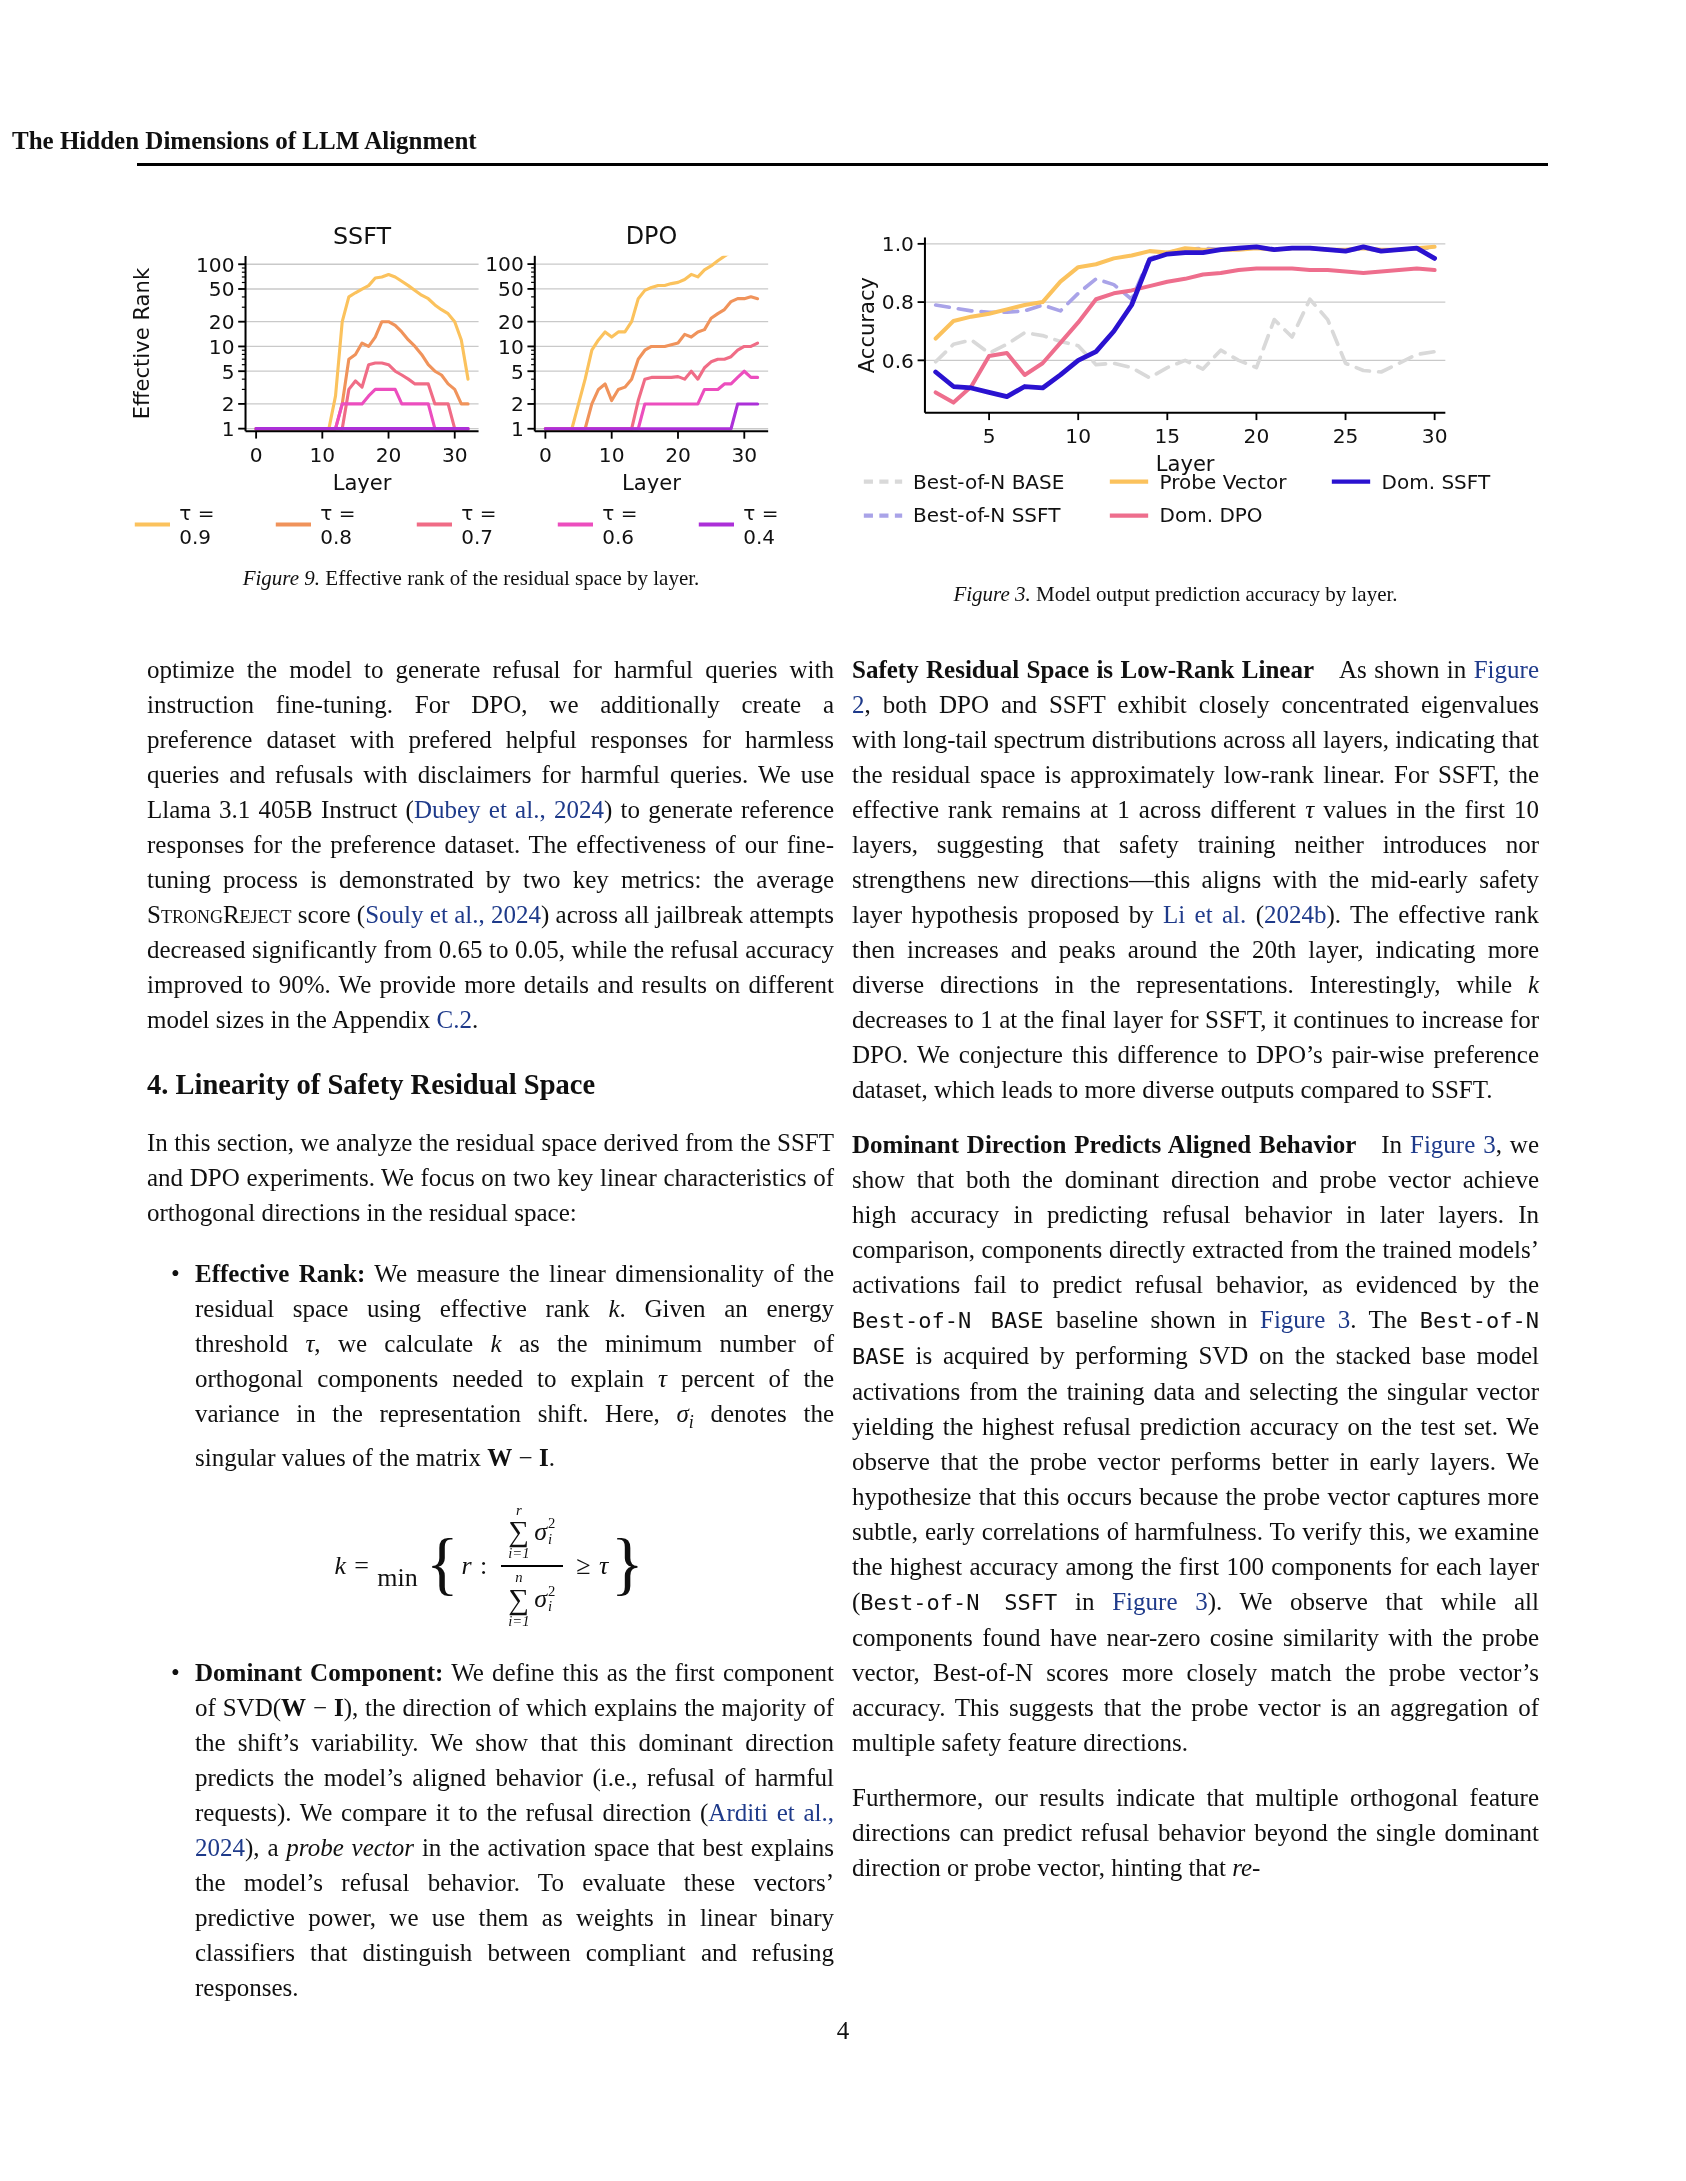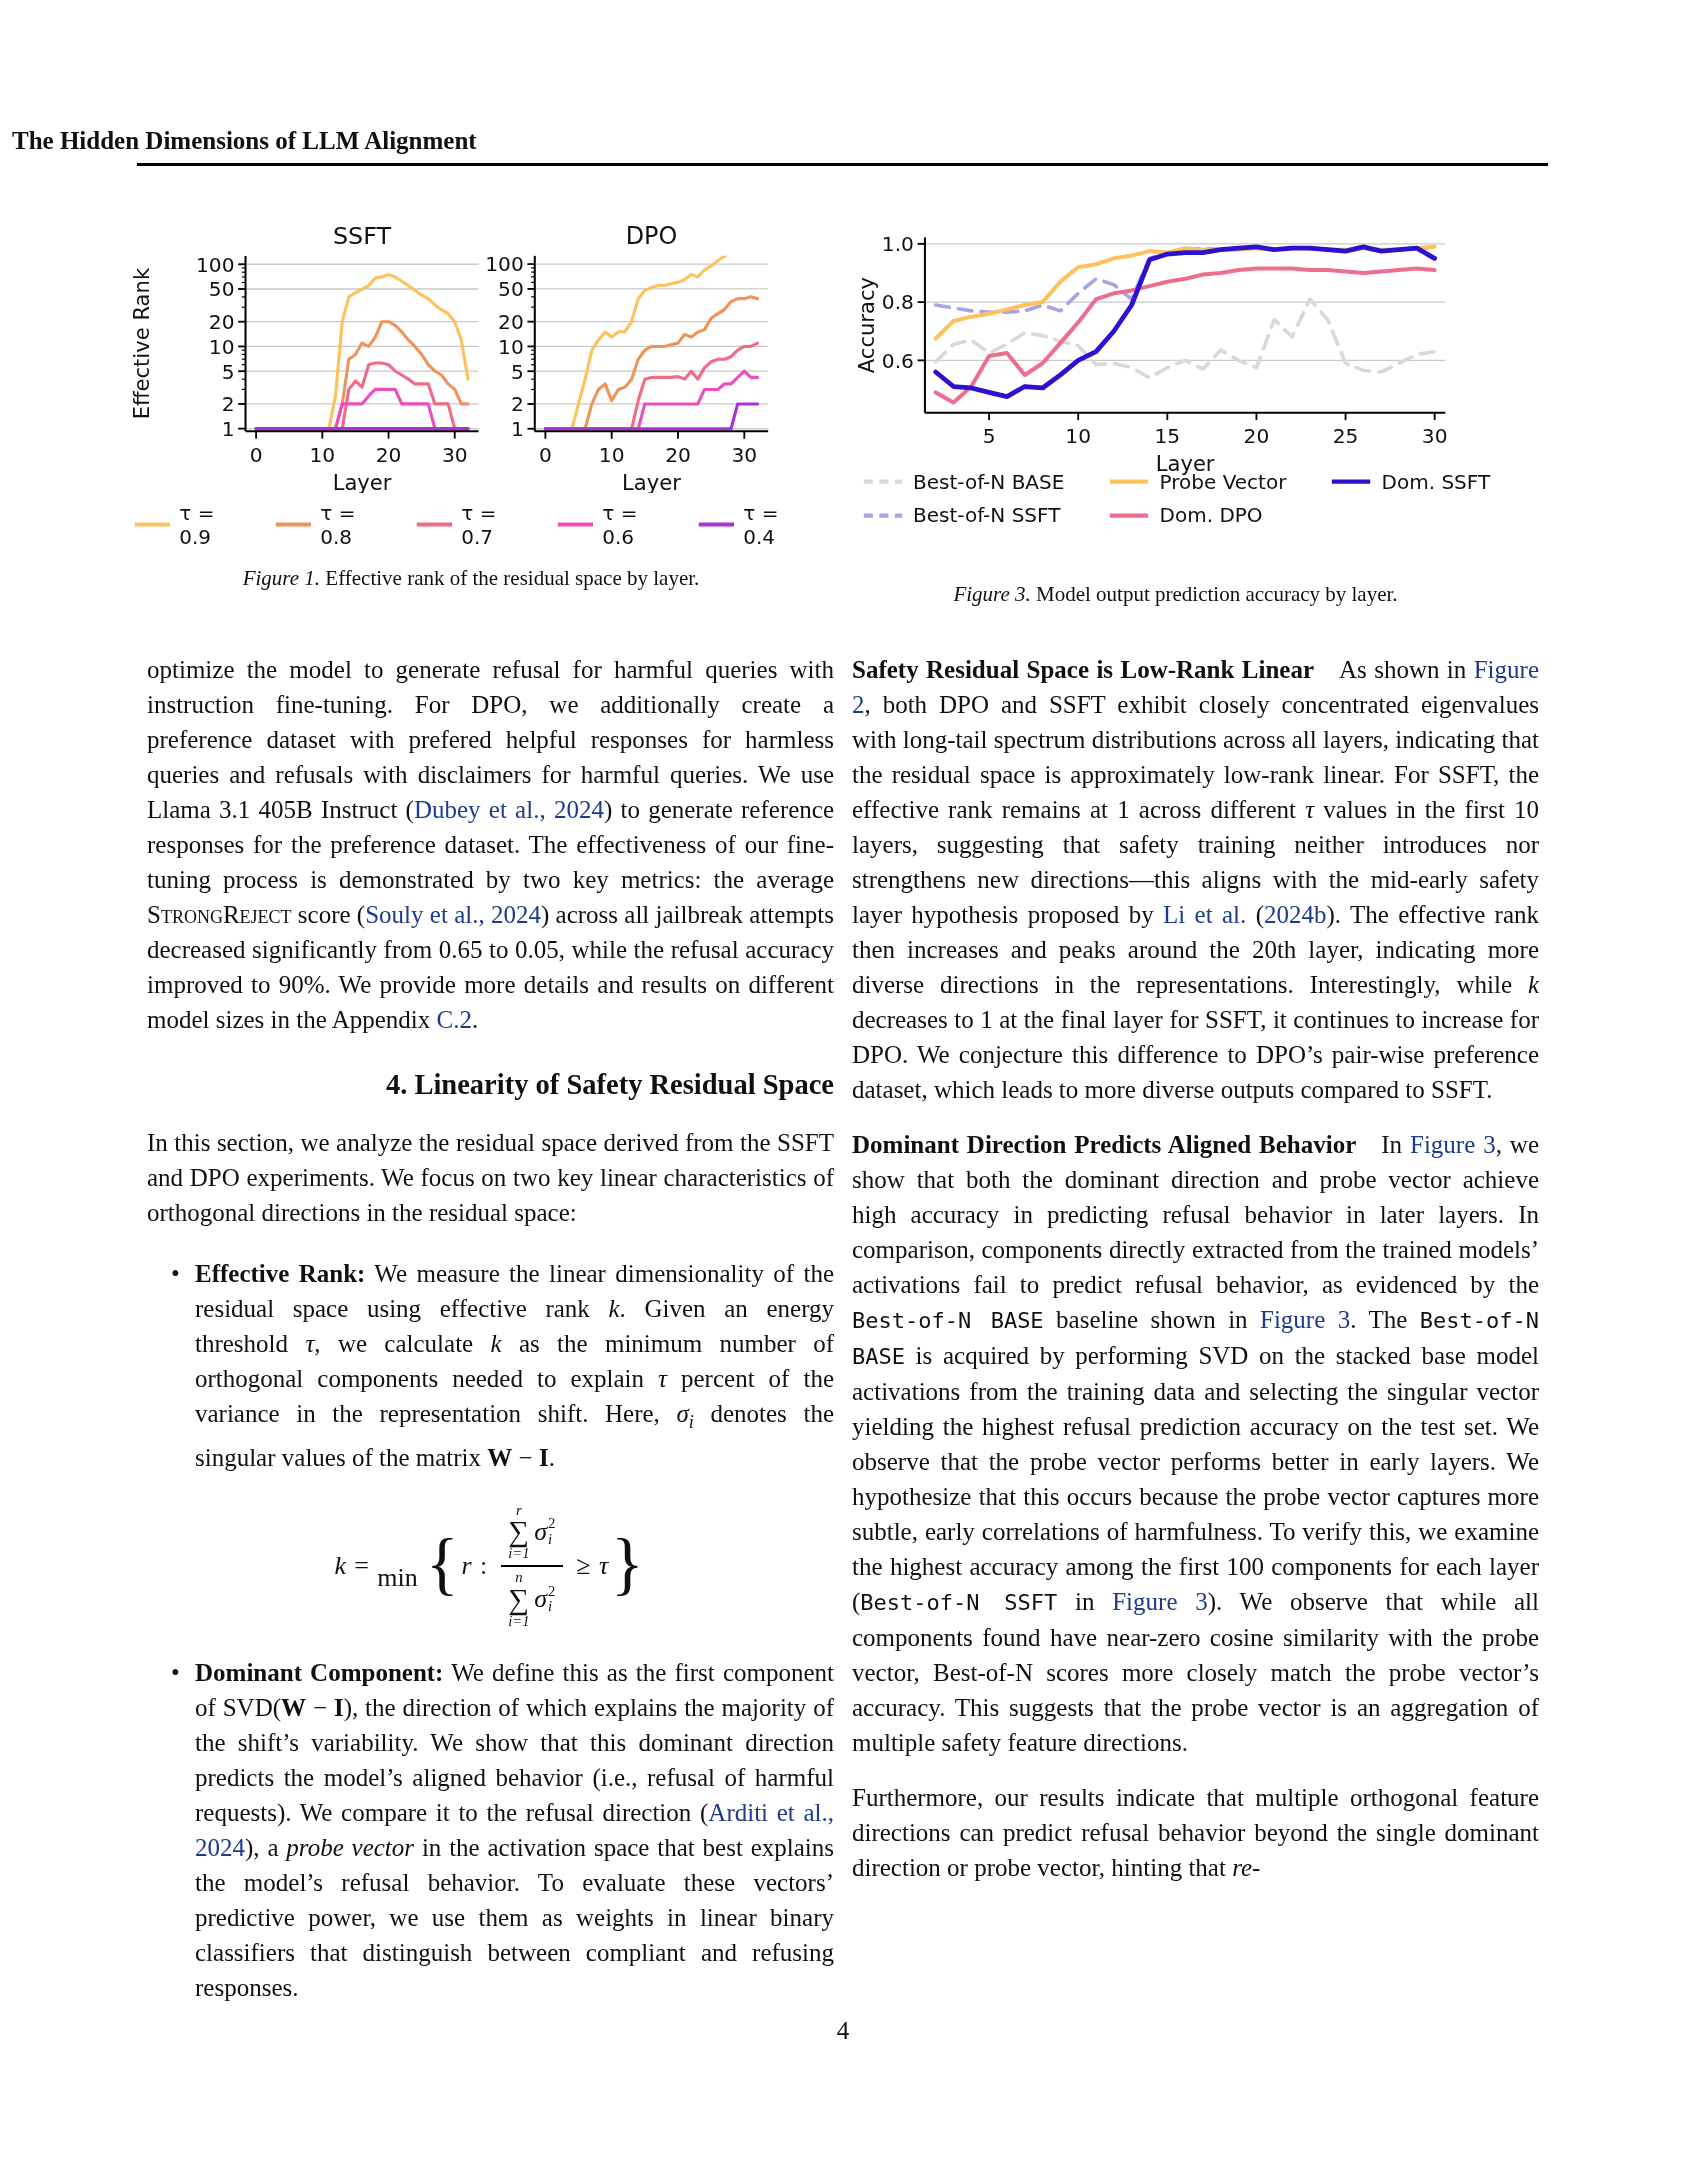--- a/index.html
+++ b/index.html
@@ -18,21 +18,21 @@
   .lg-label{font-family:"DejaVu Sans",sans-serif;font-size:20px;color:#111;}
   
   .caption{font-size:21px;text-align:center;color:#101010;}
   .cap-label{font-style:italic;}
   
   .col{width:687px;font-size:25px;line-height:35px;text-align:justify;}
   .col-left{left:147px;top:652px;}
   .col-right{left:852px;top:652px;}
   .col p{margin:0 0 20px 0;}
   .col p.runin{margin-top:20px;}
-  h2.sec{font-size:28.5px;line-height:33px;font-weight:bold;margin:31px 0 24px 0;text-align:right;}
+  h2.sec{font-size:28.5px;line-height:33px;font-weight:bold;margin:31px 0 24px 0;text-align:left;}
   .bullet{display:flex;margin:26px 0 0 24px;}
   .bullet .marker{width:24px;flex:none;}
   .bullet .bbody{flex:1;text-align:justify;}
   .seg-b{font-weight:bold;}
   .seg-i{font-style:italic;}
   .seg-link{color:#1E3A8A;cursor:pointer;}
   .seg-mono{font-family:"DejaVu Sans Mono",monospace;font-size:22px;}
   .seg-sc{font-variant:small-caps;}
   
   .formula{display:flex;align-items:center;justify-content:center;
@@ -200,21 +200,21 @@
     </span>
     <span class="lg-item">
       <svg width="42" height="9.2" viewBox="0 0 41.6406 10">
         <line x1="2" x2="44" y1="5" y2="5" stroke="#AC30D8" stroke-width="4.5"></line>
       </svg>
       <span class="lg-label">τ = 0.4</span>
     </span>
   </div>
 
 <div class="abs caption" style="left:129px;top:566px;width:684px;">
-  <span class="cap-label">Figure 1.</span><span> Effective rank of the residual space by layer.</span>
+  <span class="cap-label">Figure 9.</span><span> Effective rank of the residual space by layer.</span>
 </div>
 
 <svg class="abs" style="left:854px;top:209px;" width="643" height="268" viewBox="0 0 700 292">
     <line x1="77" x2="644" y1="164.890365448505" y2="164.890365448505" stroke="#C9C9C9" stroke-width="1.4"></line>
     <line x1="77" x2="644" y1="101.43521594684385" y2="101.43521594684385" stroke="#C9C9C9" stroke-width="1.4"></line>
     <line x1="77" x2="644" y1="37.98006644518273" y2="37.98006644518273" stroke="#C9C9C9" stroke-width="1.4"></line>
     <clipPath id="cc2">
       <rect x="77" y="31" width="567" height="191"></rect>
     </clipPath>
     <g clip-path="url(#cc2)">

